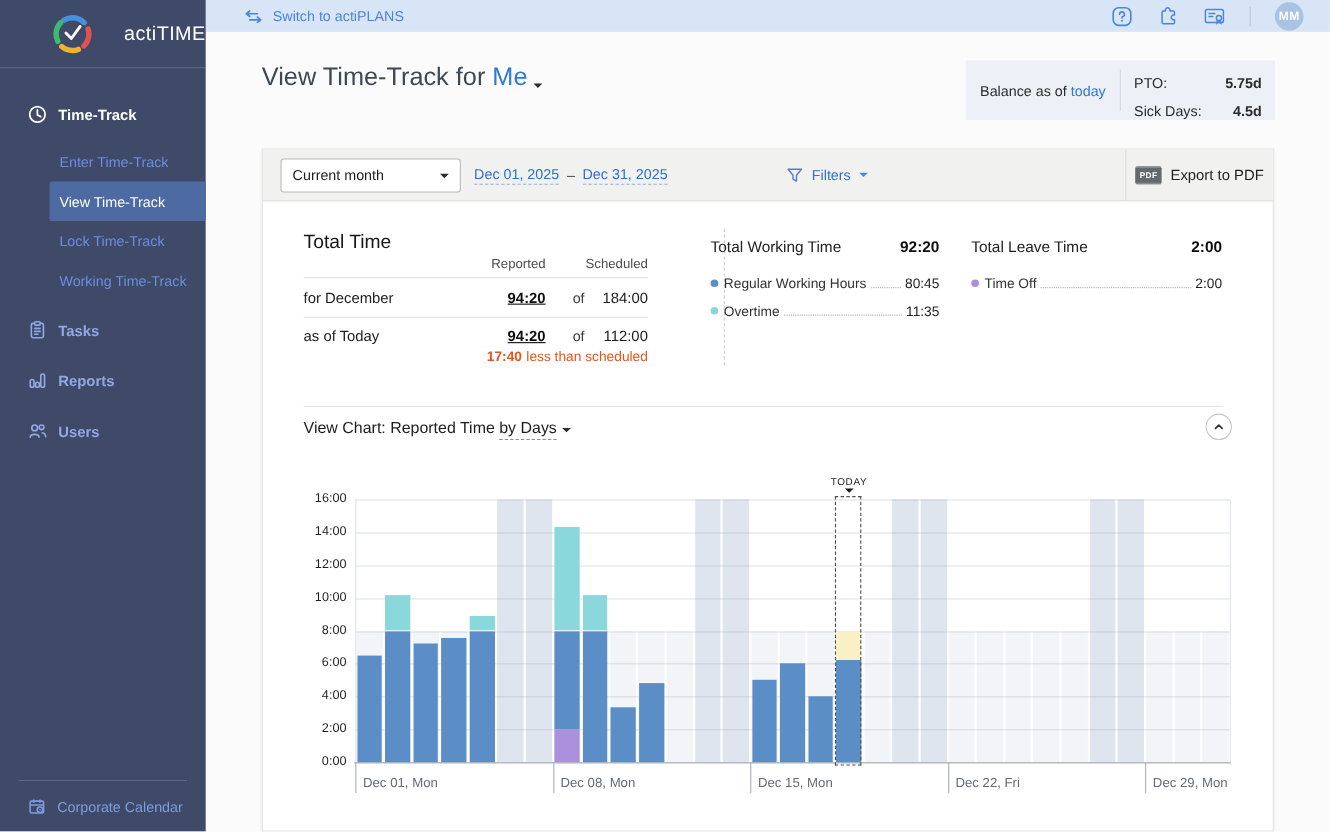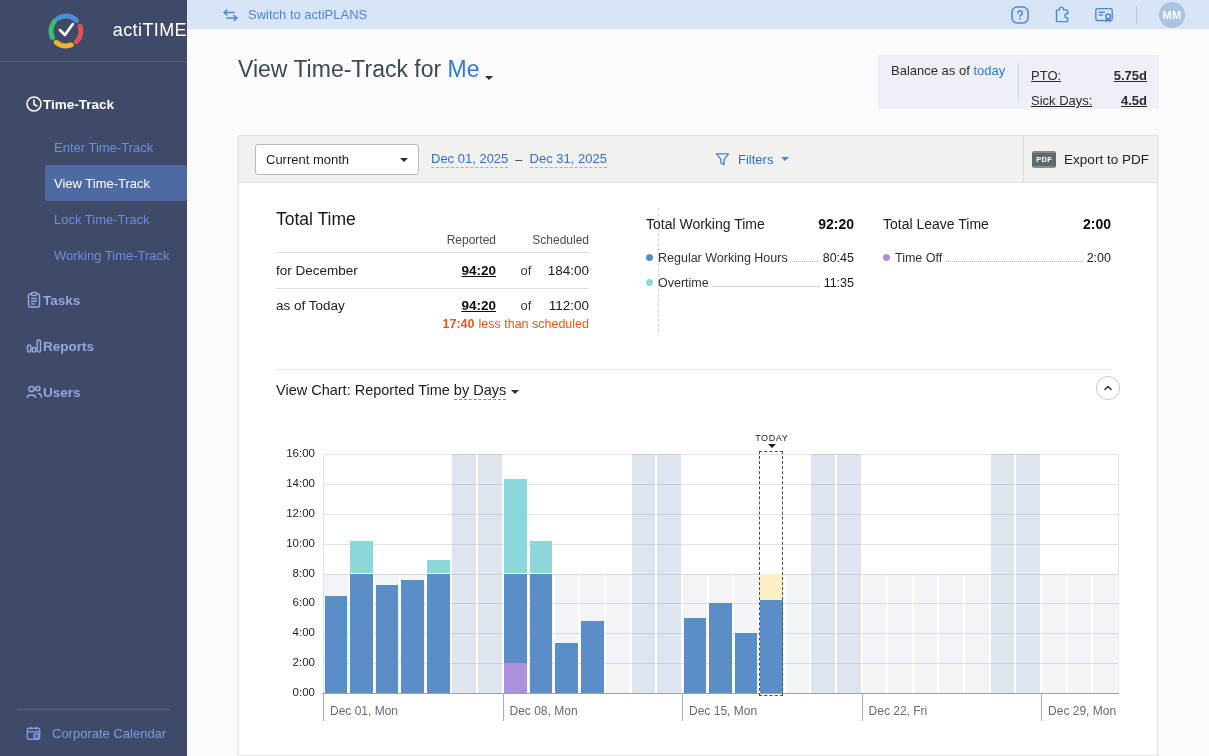--- a/index.html
+++ b/index.html
@@ -4,21 +4,21 @@
 <style>
   * { margin:0; padding:0; box-sizing:border-box; }
   html,body { width:1209px; height:756px; font-family:"Liberation Sans", sans-serif; background:#fbfbfc; overflow:hidden; }
   #app { position:relative; width:1209px; height:756px; }
 
   
   #sidebar { position:absolute; left:0; top:0; width:187px; height:756px; background:#3e4a68; z-index:5; }
   .logo-row { height:62px; display:flex; align-items:center; padding-left:47px; gap:28px; border-bottom:1px solid rgba(255,255,255,0.14); }
   .logo-text { color:#fff; font-size:18px; font-weight:500; letter-spacing:.4px; }
   .nav { margin-top:23px; }
-  .nav-item { height:38px; display:flex; align-items:center; padding-left:25px; font-size:13.5px; font-weight:700; color:#93a7e2; cursor:pointer; }
+  .nav-item { height:38px; display:flex; align-items:center; padding-left:25px; gap:10px; font-size:13.5px; font-weight:700; color:#93a7e2; cursor:pointer; }
   .nav-item.current { color:#ffffff; }
   .nav-item .ic { width:18px; height:18px; flex:0 0 18px; }
   .sub-item { height:36px; display:flex; align-items:center; padding-left:54px; font-size:13px; color:#6c8de0; cursor:pointer; margin-top:0; }
   .sub-item.first { margin-top:6px; }
   .sub-item.active { background:#4e6aa3; color:#fff; margin-left:45px; padding-left:9px; border-radius:2px; }
   .nav-gap { height:8px; }
   .side-footer { position:absolute; left:0; bottom:0; width:187px; }
   .side-footer .rule { margin:0 17px; border-top:1px solid rgba(255,255,255,0.16); }
   .side-footer .row { height:46px; display:flex; align-items:center; padding-left:25px; gap:10px; color:#7e9ce4; font-size:13px; cursor:pointer; }
 
@@ -30,25 +30,25 @@
   .tb-div { width:1px; height:18px; background:#b7c9e2; }
   .avatar { width:26px; height:26px; border-radius:50%; background:#a9c3e3; color:#fff; font-size:11px; font-weight:700; display:flex; align-items:center; justify-content:center; cursor:pointer; letter-spacing:.3px; }
 
   
   #page-title { position:absolute; left:238px; top:56px; font-size:23px; color:#3d4856; }
   #page-title .scope { color:#2e79d2; cursor:pointer; }
   .caret { display:inline-block; width:0; height:0; border:4px solid transparent; border-top-color:#2c2c2c; margin-left:5px; position:relative; top:7px; }
   .caret.blue { border-top-color:#4b86d9; }
 
   #balance { position:absolute; left:878px; top:55px; width:281px; height:54px; background:#edf0f6; display:flex; font-size:13px; color:#2b2b2b; }
-  #balance .left { width:140px; padding:8px 0 0 13px; }
+  #balance .left { width:140px; padding:20px 0 0 13px; }
   #balance .left a { color:#2e79d2; text-decoration:none; cursor:pointer; }
   #balance .vdiv { width:1px; background:#d3d9e3; margin:8px 0; }
   #balance .right { flex:1; padding:8px 12px 0 12px; }
-  #balance .brow { display:flex; justify-content:space-between; height:25px; align-items:center;text-decoration:underline; }
+  #balance .brow { display:flex; justify-content:space-between; height:25px; align-items:center; }
   #balance .bval { font-weight:700; }
 
   
   #card { position:absolute; left:238px; top:135px; width:920px; height:621px; background:#fff; border:1px solid #e3e3e1; box-shadow:0 1px 3px rgba(60,64,67,.10); }
 
   #filterbar { position:absolute; left:0; top:0; width:918px; height:47px; background:#f1f1ef; border-bottom:1px solid #e0e0de; }
   .select { position:absolute; left:16px; top:8px; width:164px; height:31px; background:#fff; border:1px solid #b9b9b9; border-radius:3px; font-size:13px; color:#1e1e1e; display:flex; align-items:center; padding:0 10px; cursor:pointer; }
   .select .caret { margin-left:auto; top:2px; }
   .dates { position:absolute; left:192px; top:0; height:46px; display:flex; align-items:center; gap:7px; font-size:13px; }
   .date-link { color:#2e6fd0; border-bottom:1px dashed #8fb2e4; padding-bottom:1px; cursor:pointer; }

